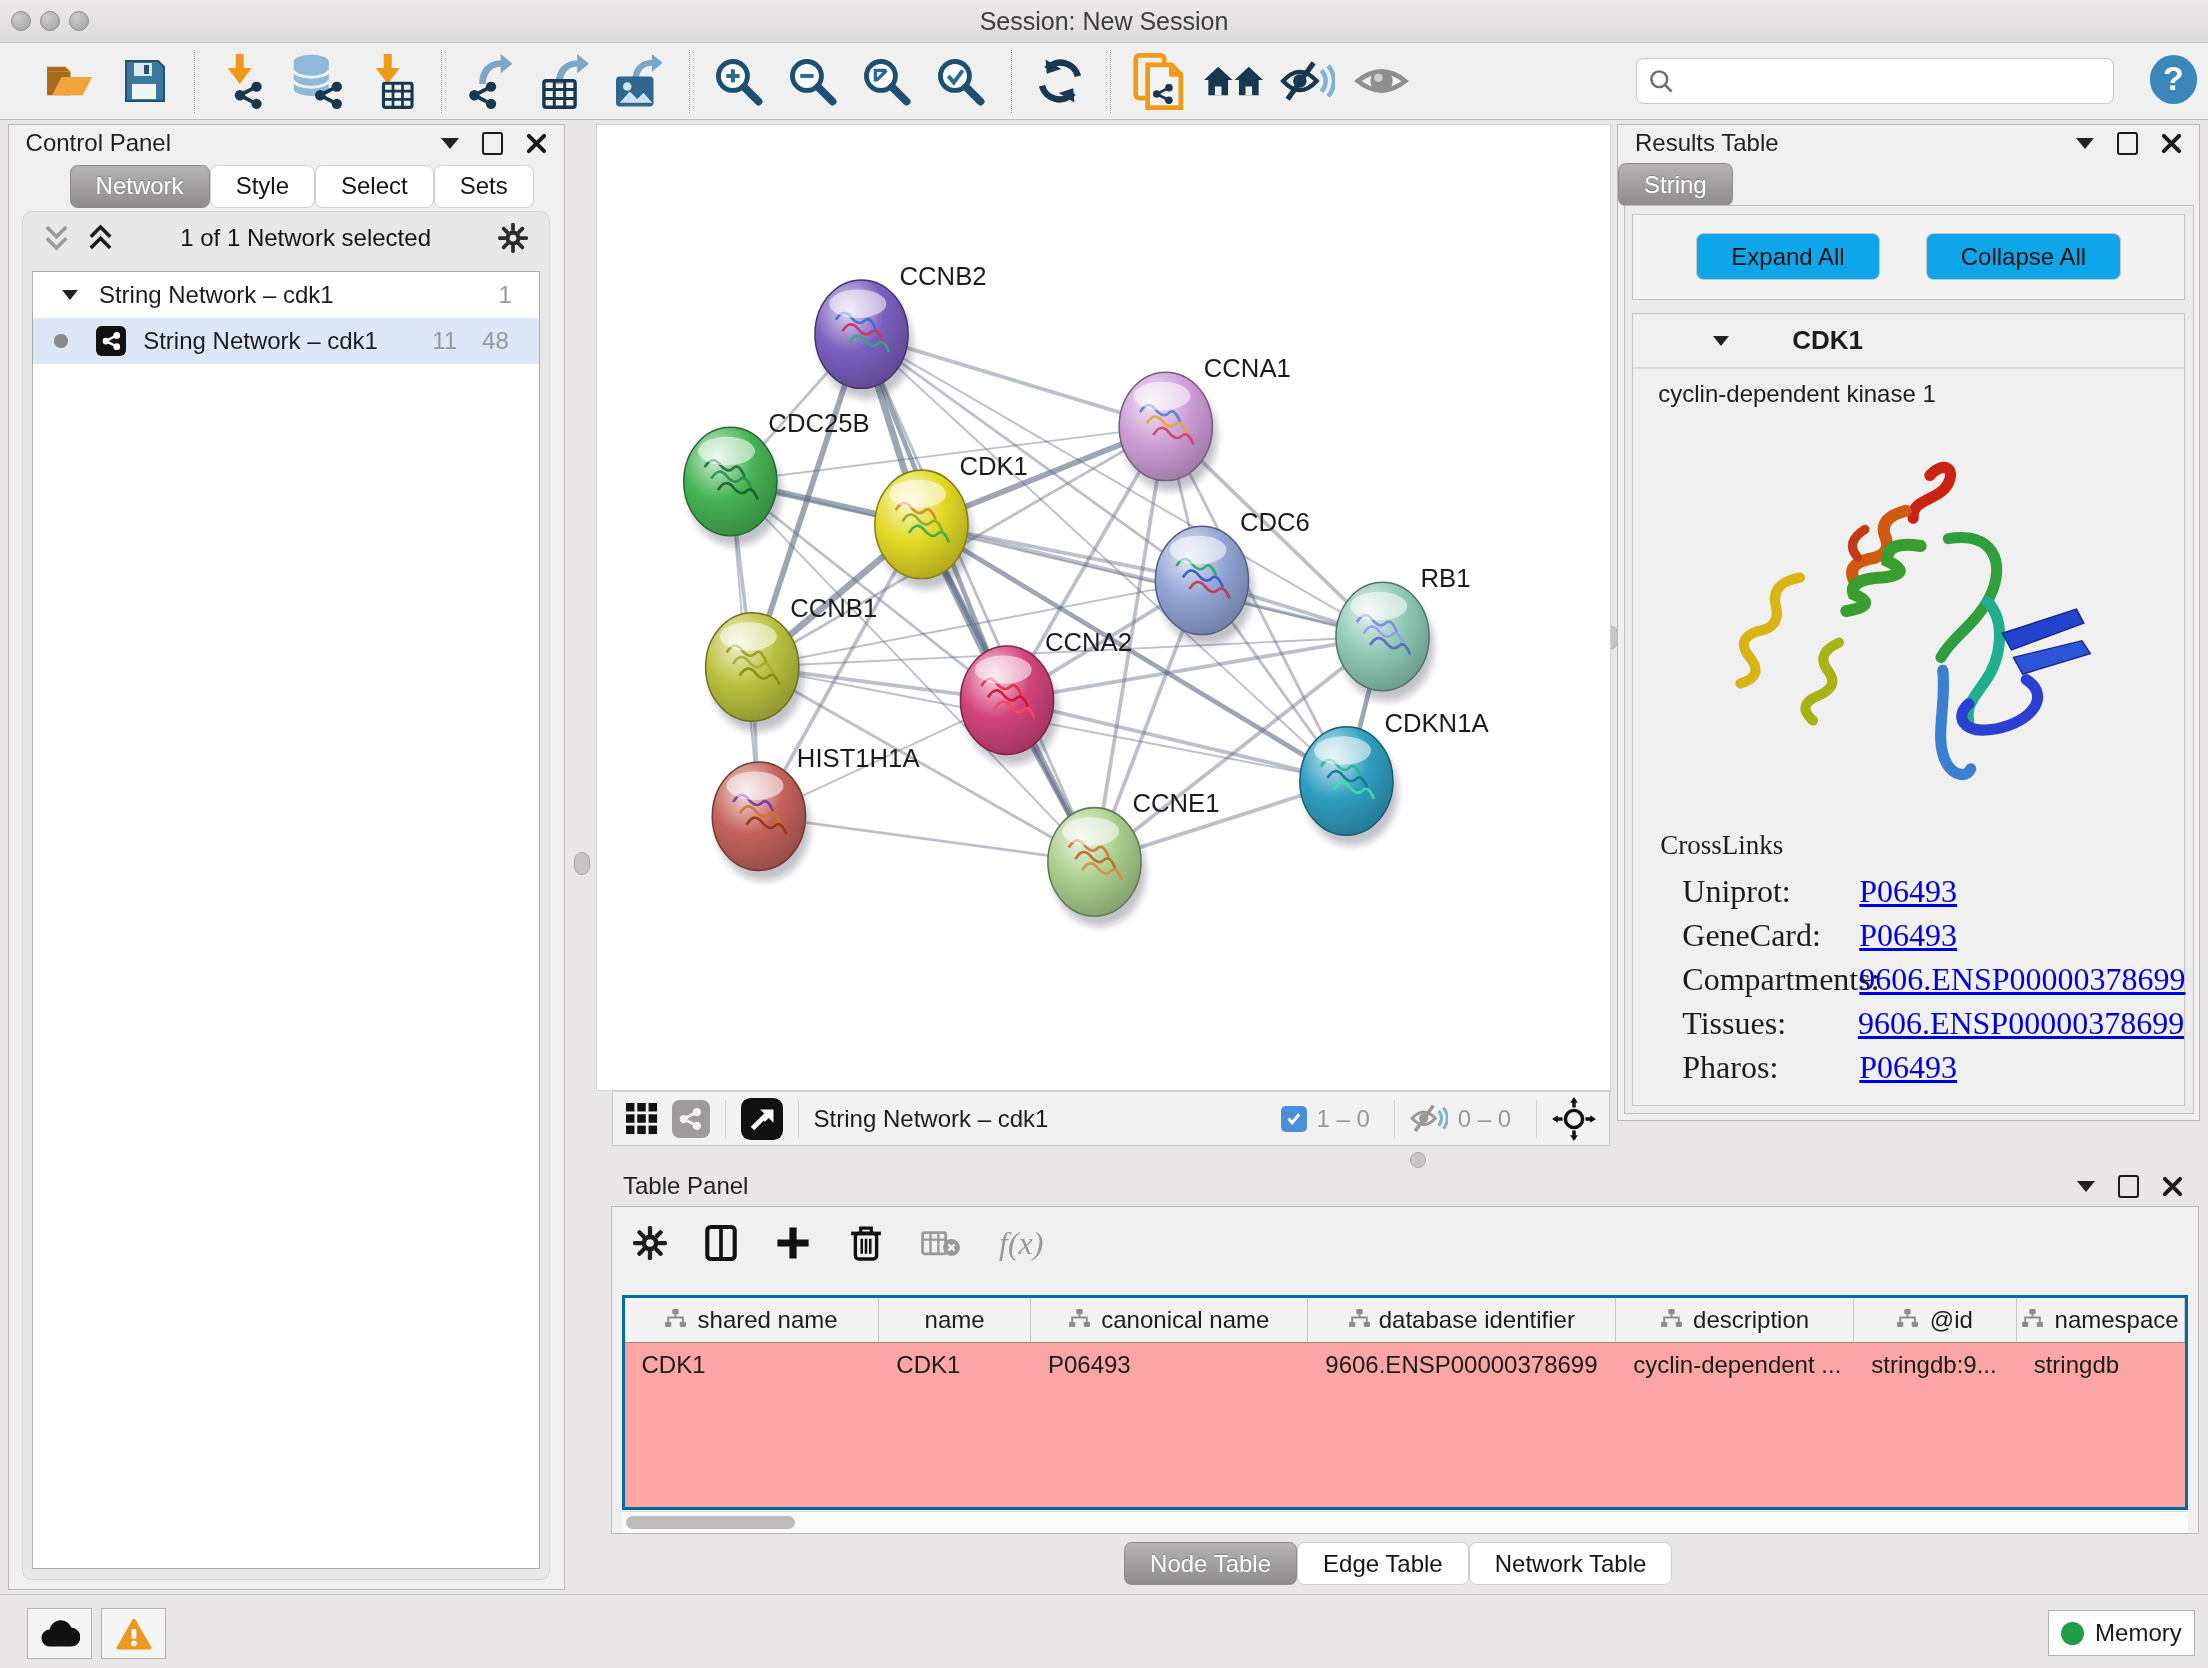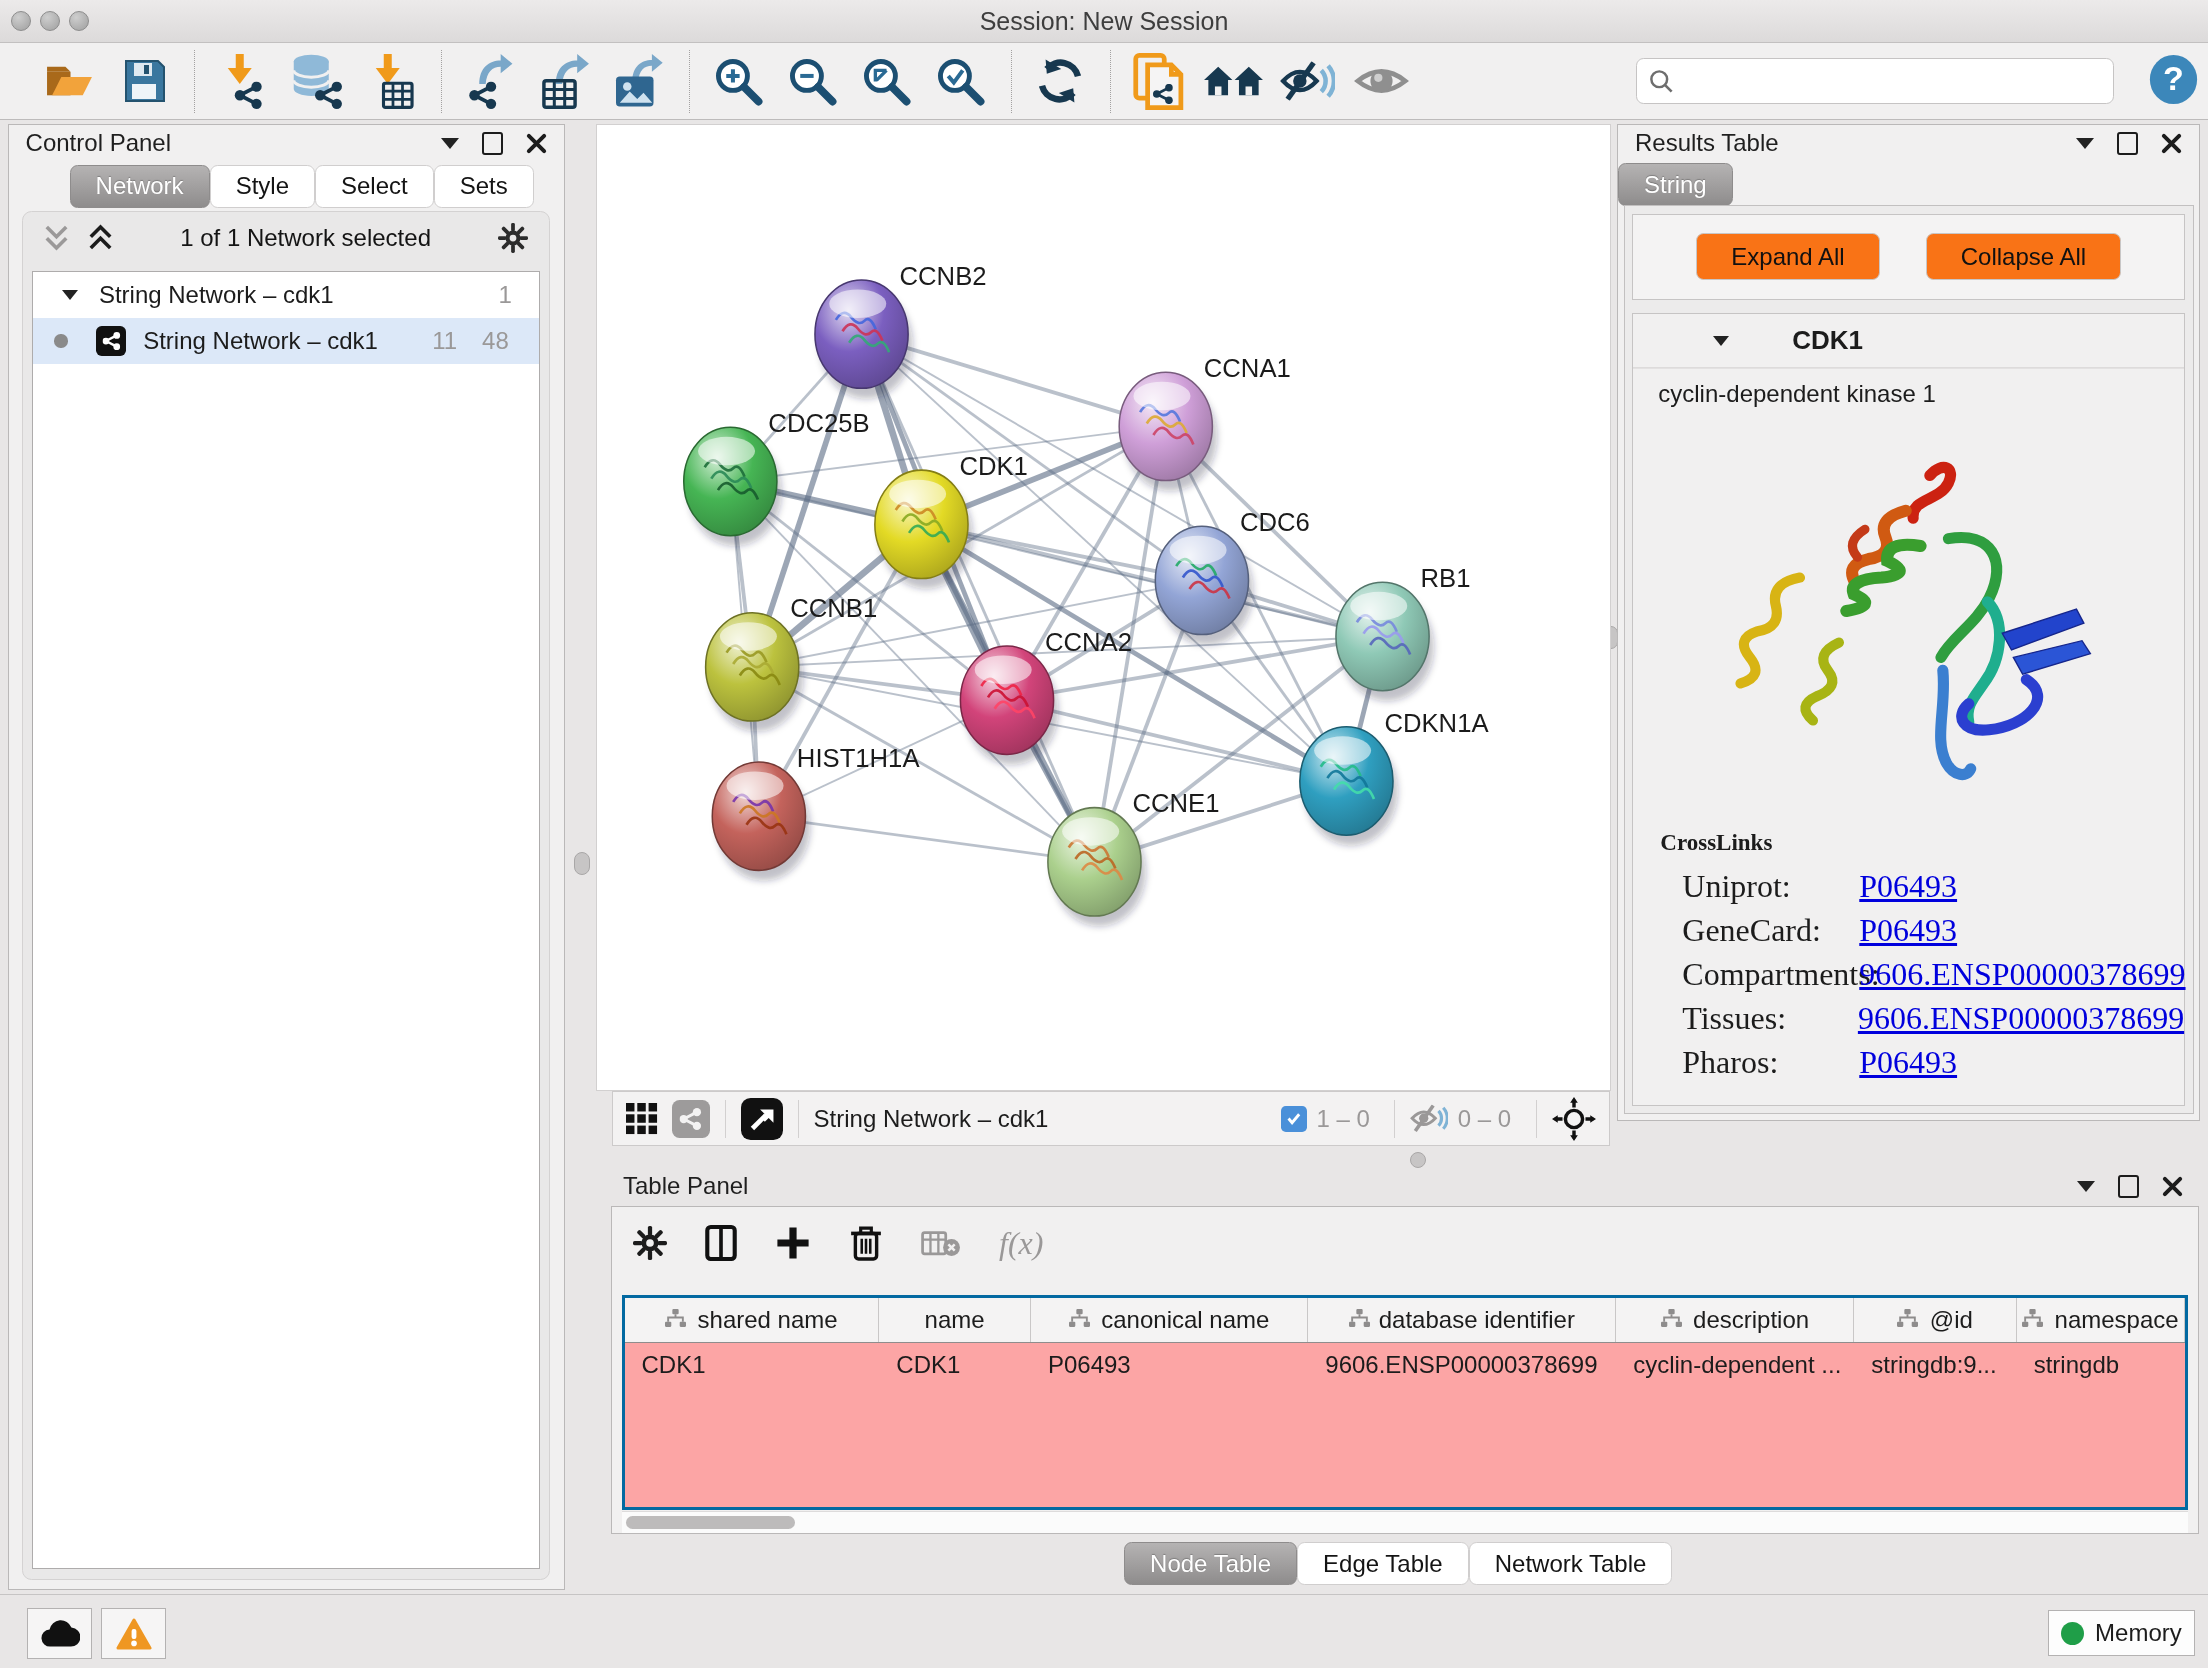--- a/index.html
+++ b/index.html
@@ -64,28 +64,28 @@
   .checkbox{width:26px;height:26px;border-radius:4.8px;background:#4a90d9;display:flex;
     align-items:center;justify-content:center;}
 
   
   .results{position:absolute;left:1617px;top:124px;right:7.6px;height:997px;background:#f1f0f0;
     border:1px solid #bab8b8;box-sizing:border-box;}
   .res-tabrow{display:flex;margin-top:1.9px;}
   .res-inner{position:absolute;left:5.7px;right:5.7px;top:80px;bottom:5.7px;background:#ecebeb;border:1px solid #c2c0c0;}
   .res-actions{margin:7.6px;height:84px;background:#f4f3f3;border:1px solid #c6c4c4;
     display:flex;align-items:center;justify-content:center;gap:46px;}
-  .res-btn{font-size:24px;padding:8.6px 34px;background:#f97316;border:1px solid #c8c6c6;border-radius:7.6px;color:#111;}
+  .res-btn{font-size:24px;padding:8.6px 34px;background:#0ea5e9;border:1px solid #c8c6c6;border-radius:7.6px;color:#111;}
   .res-card{position:absolute;left:7.6px;right:7.6px;top:107px;bottom:7.6px;background:#f1f0f0;border:1px solid #c6c4c4;}
   .card-head{height:53px;display:flex;align-items:center;border-bottom:1px solid #dddbdb;}
   .card-head .tri-down{margin-left:80px;border-left-width:8.6px;border-right-width:8.6px;border-top-width:10.5px;}
   .gene-name{font-size:26px;font-weight:bold;margin-left:63px;}
   .gene-desc{font-size:24px;padding:11.4px 0 3.8px 25px;border-top:1px solid #e3e1e1;}
   .protein-img{display:flex;justify-content:center;margin-top:5.7px;}
-  .cl-title{font-family:"Liberation Serif",serif;font-weight:bold;font-size:23px;margin:13.3px 0 11.4px 27px;}
+  .cl-title{font-family:"Liberation Serif",serif;font-weight:normal;font-size:27px;margin:13.3px 0 11.4px 27px;}
   .cl-row{display:flex;align-items:flex-start;height:44px;font-family:"Liberation Serif",serif;font-size:32px;}
   .cl-label{width:177px;margin-left:49px;}
   .cl-value{color:#0000dd;text-decoration:underline;}
 
   
   .tablepanel{position:absolute;left:596px;top:1168px;right:7.6px;height:421px;}
   .tp-box{position:absolute;left:15px;right:1.9px;top:38px;bottom:55px;background:#f1f0f0;
     border:1px solid #bab8b8;}
   .tp-toolbar{height:72px;display:flex;align-items:center;padding-left:21px;gap:38px;}
   .fx{font-family:"Liberation Serif",serif;font-style:italic;font-size:32px;color:#9a9898;}

